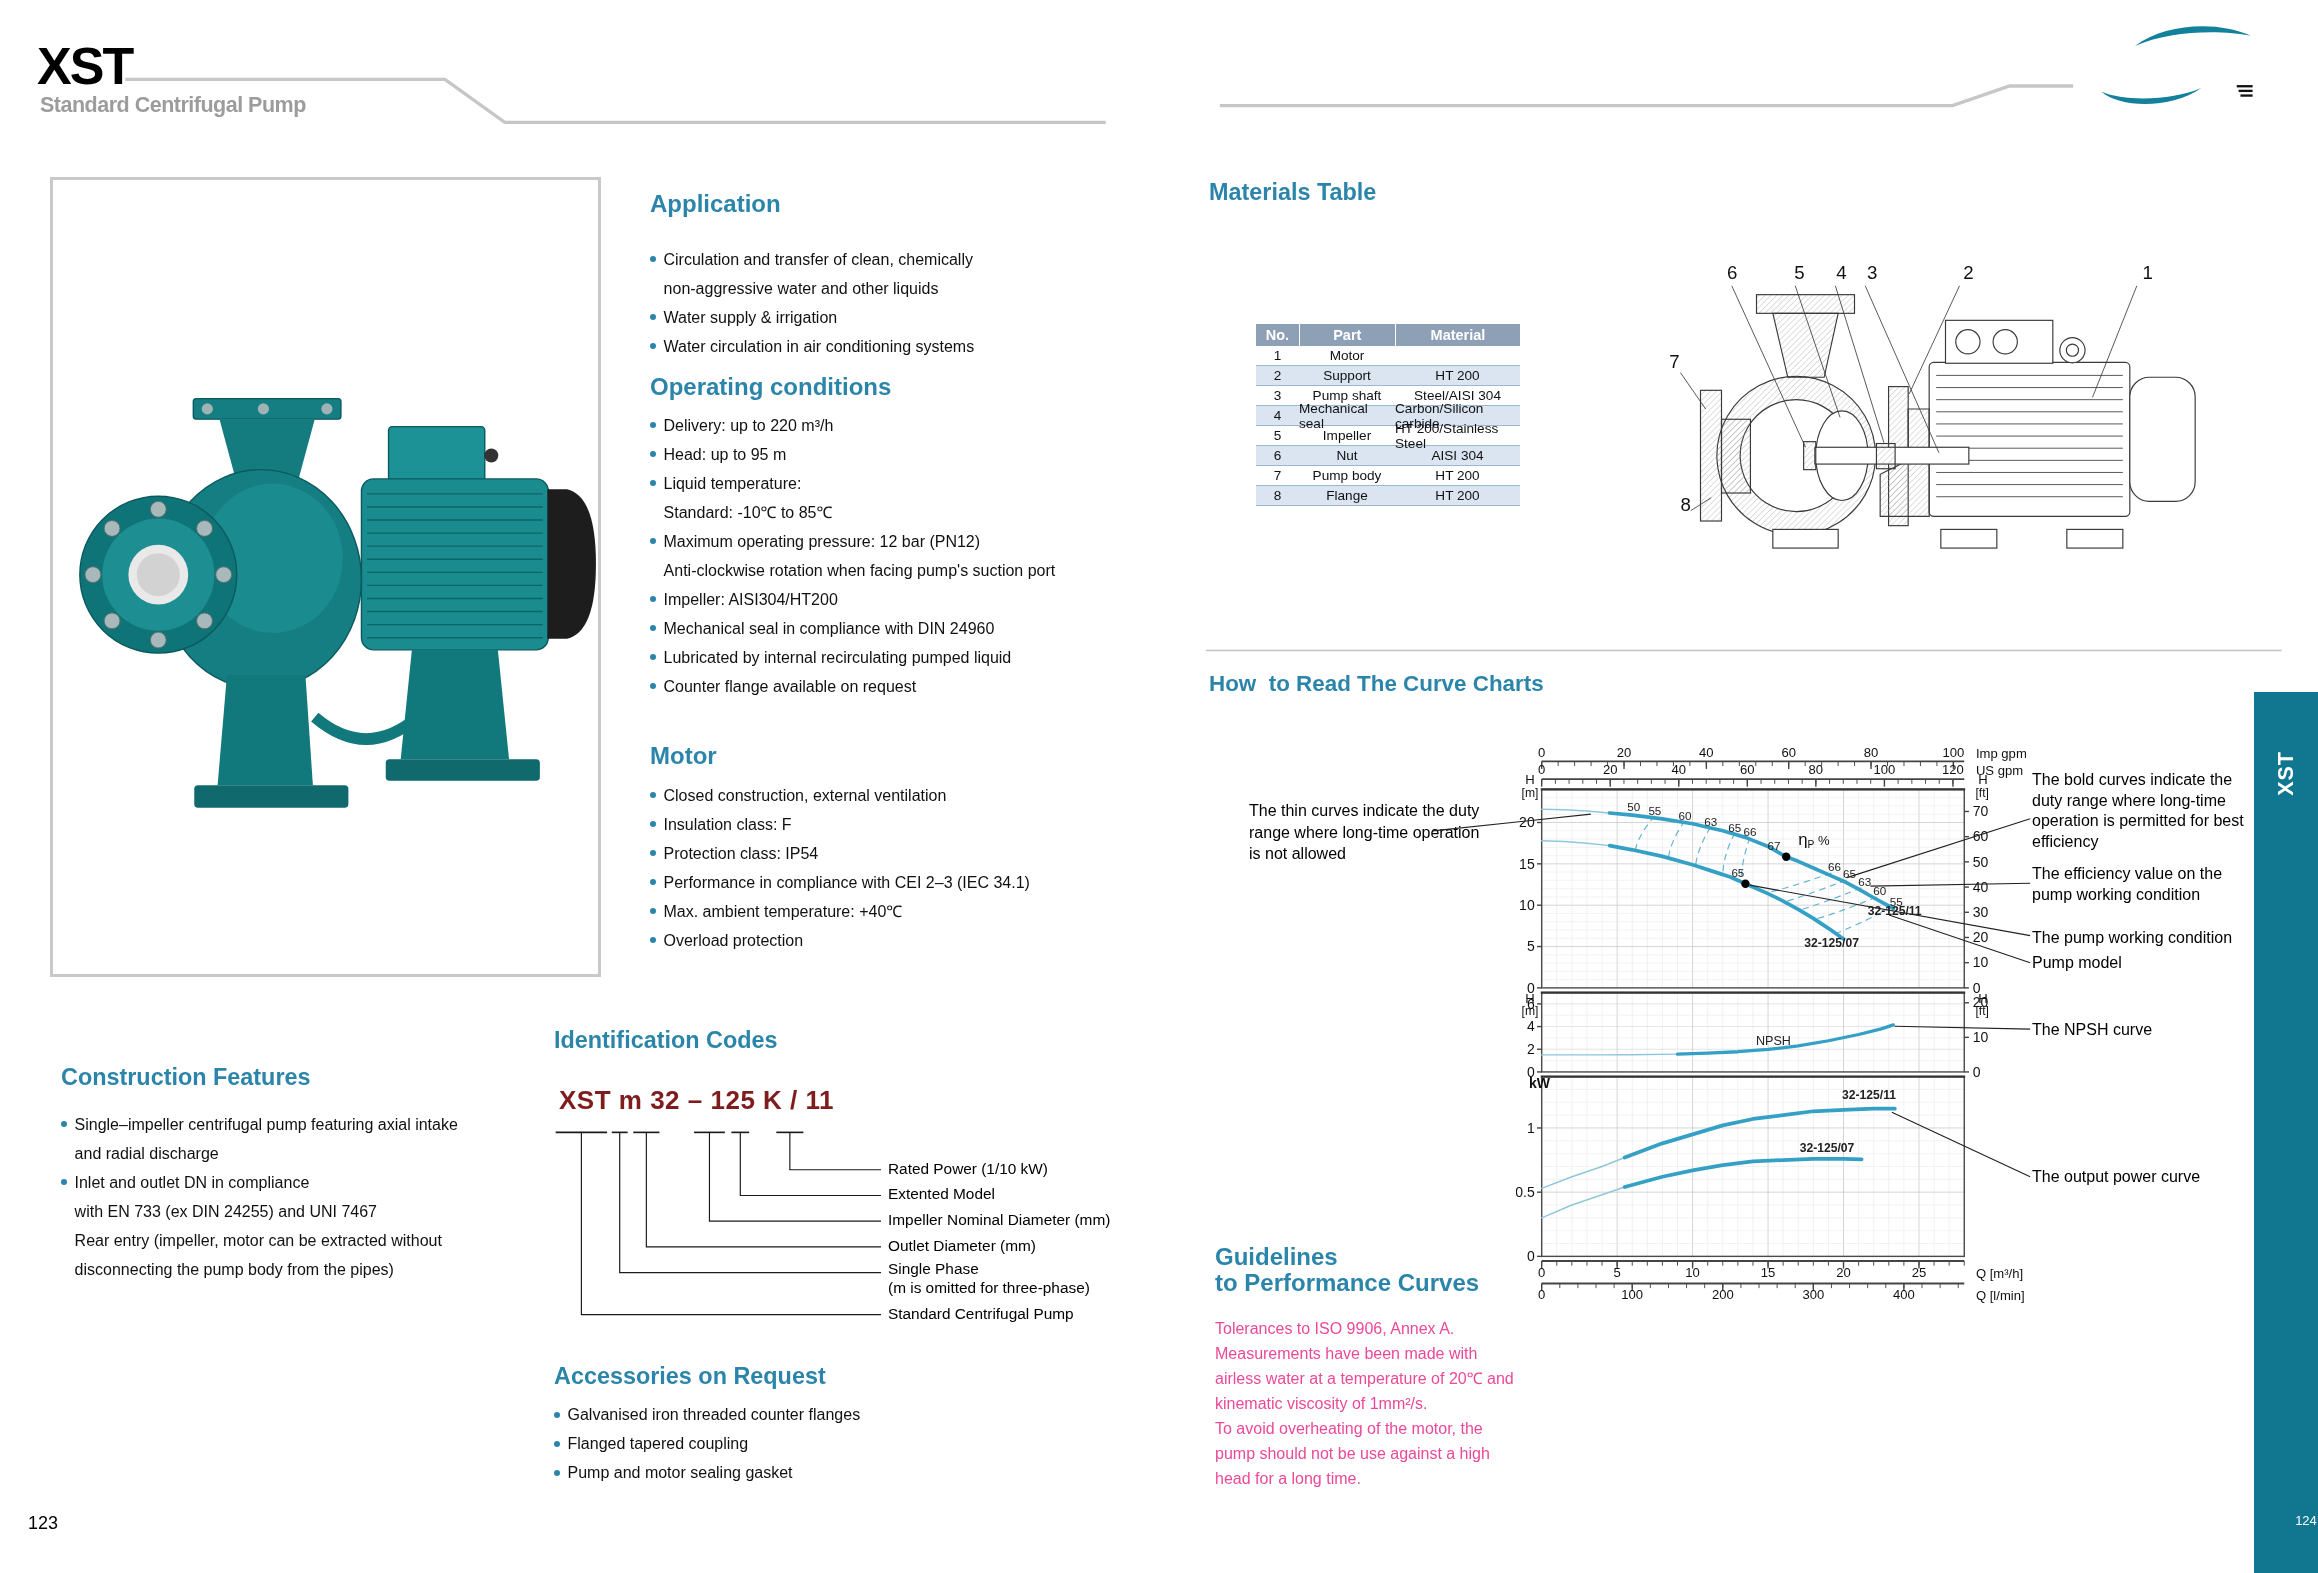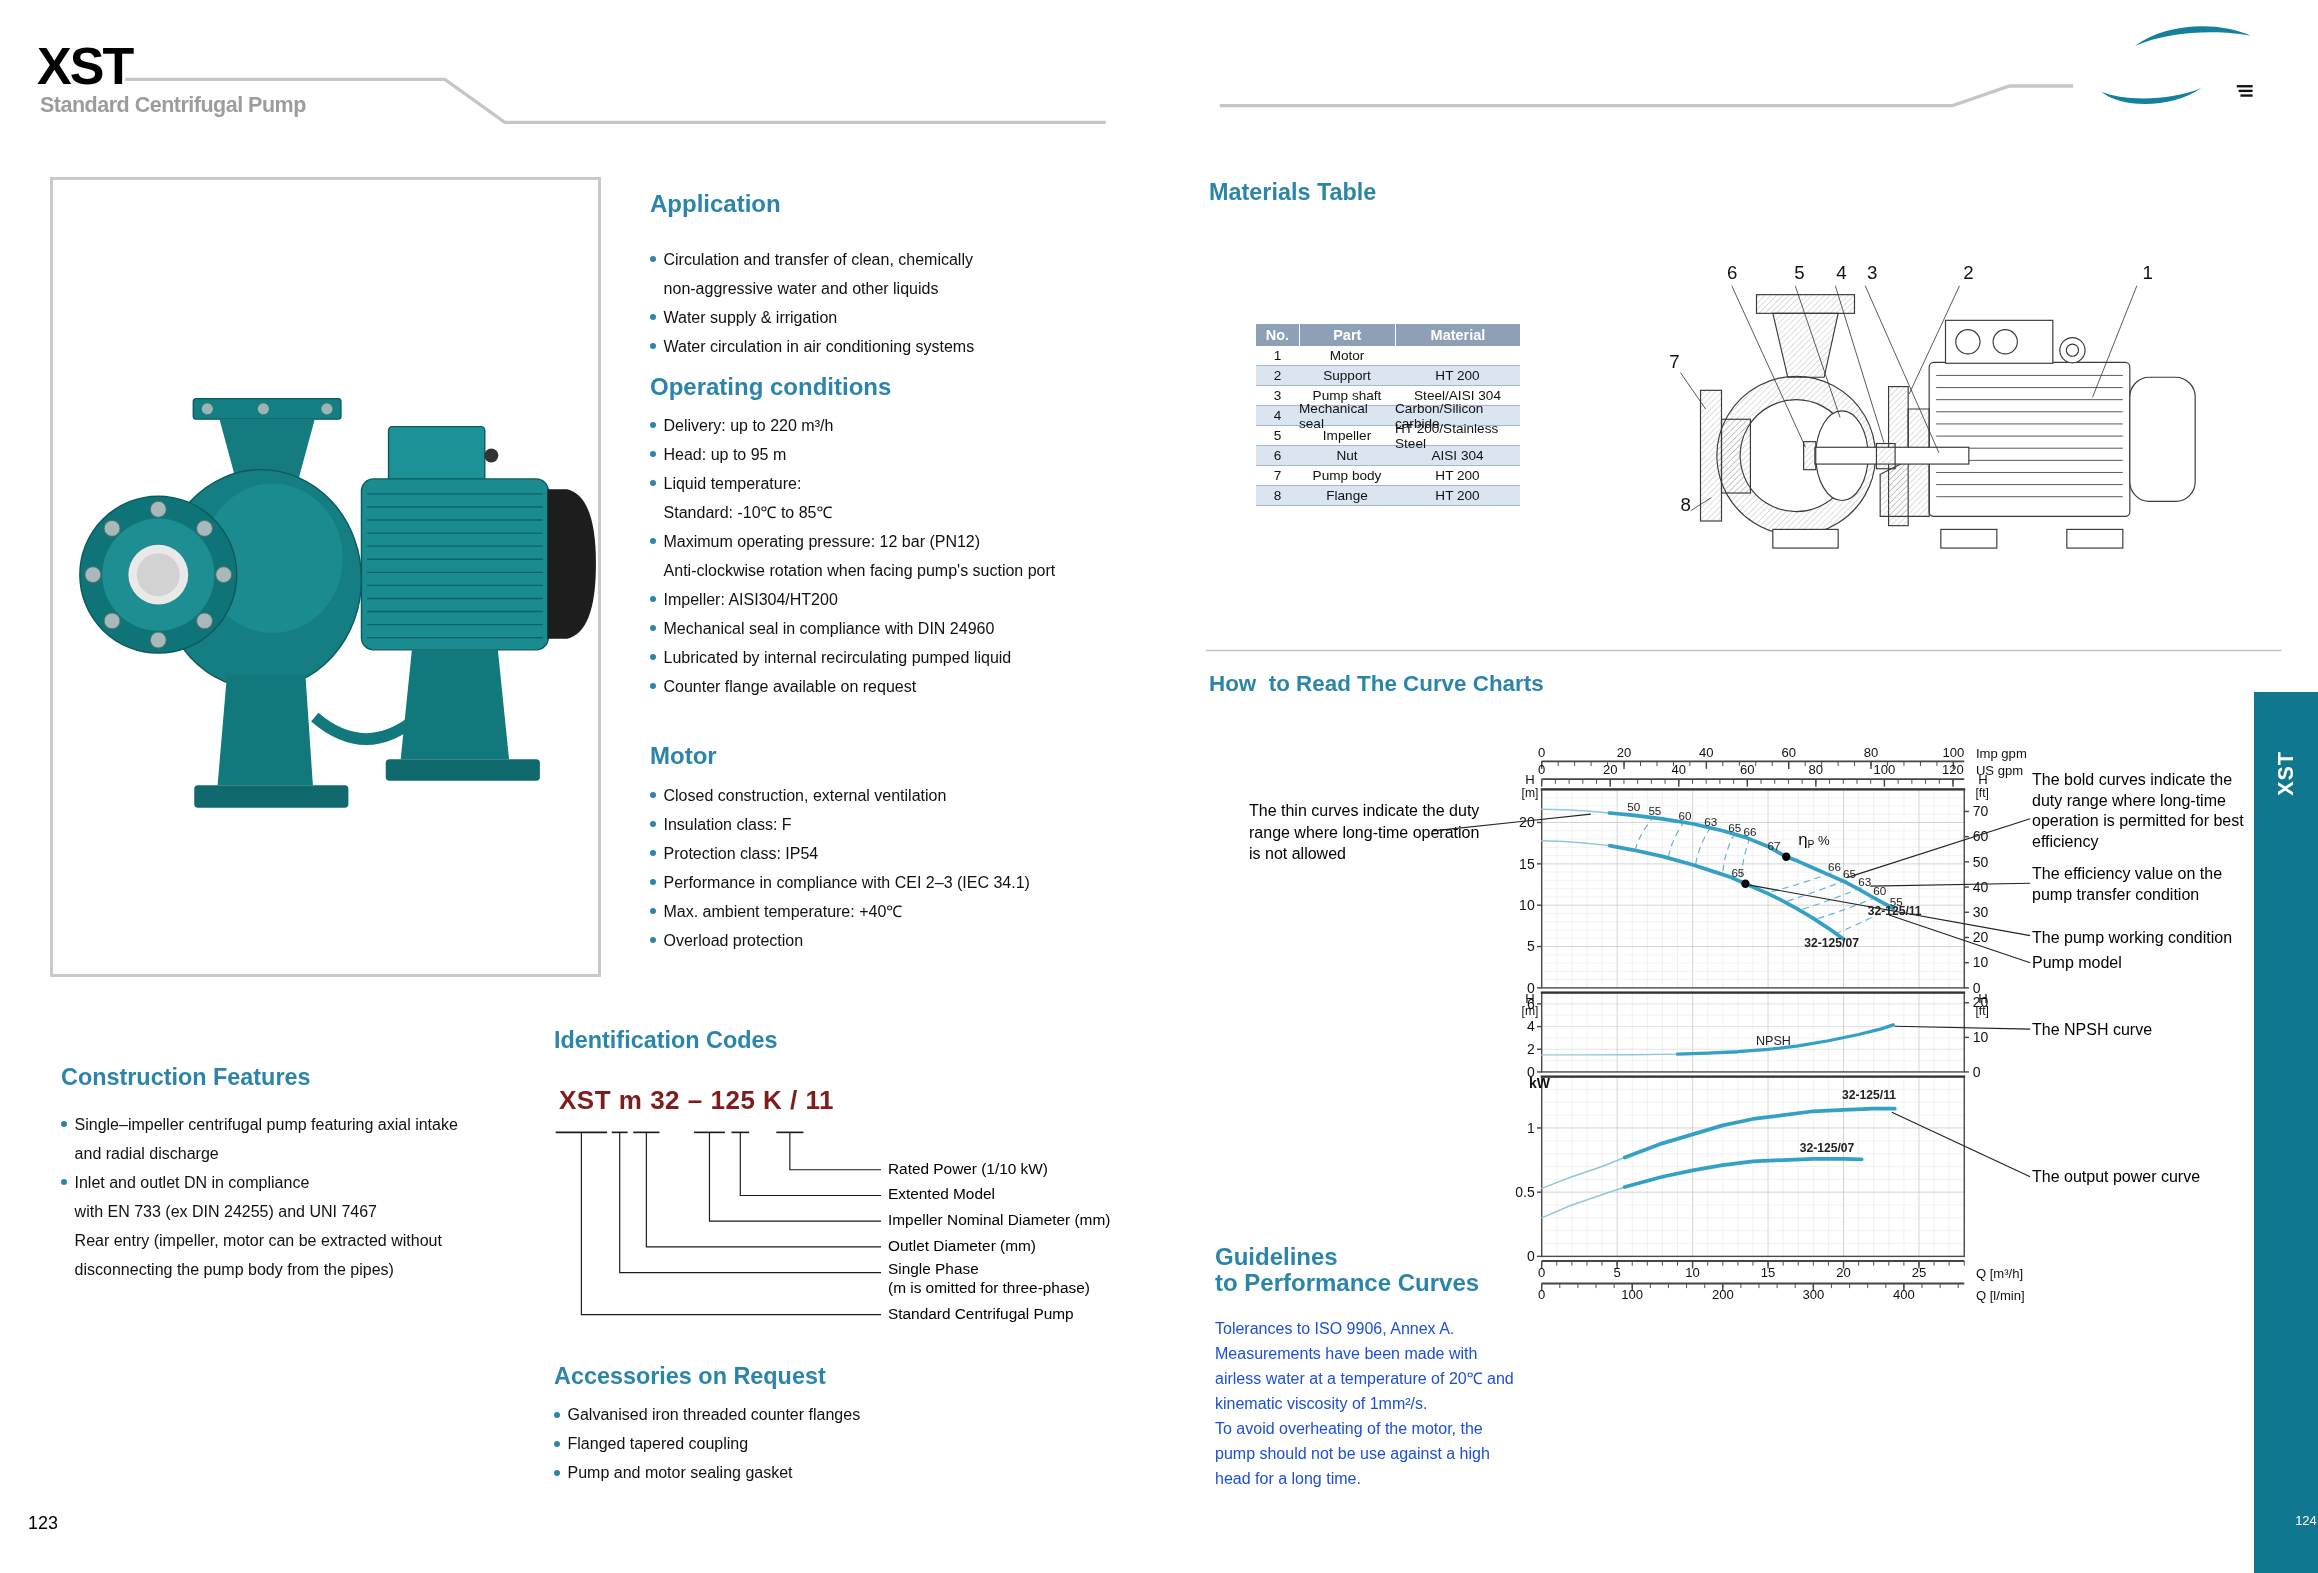--- a/index.html
+++ b/index.html
@@ -18,21 +18,21 @@
   .idlabel{font-size:15.4px;color:#000;line-height:18.7px;white-space:nowrap;}
   .note{font-size:16px;line-height:21px;color:#000;}
   .mat-row{display:flex;align-items:stretch;}
   .mat-cell{display:flex;align-items:center;justify-content:center;font-size:13.6px;}
   .c-no{width:43px;}.c-part{width:96px;}.c-mat{width:125px;}
   .mat-head .mat-cell{background:#8da0b6;color:#fff;font-weight:bold;font-size:14.5px;height:22.4px;
       border-right:1.4px solid #fff;}
   .mat-head .mat-cell:last-child{border-right:none;}
   .mat-body .mat-row{height:19px;border-bottom:1.4px solid #9db8d2;}
   .mat-body .mat-row:nth-child(even){background:#dbe5f1;}
-  .guide-body{font-size:16px;line-height:25px;color:#1d4ed8;}
+  .guide-body{font-size:16px;line-height:25px;color:#ec4899;}
   .tab{background:#11768f;}
   .tab-label{position:absolute;top:69px;left:0;width:64px;text-align:center;color:#fff;
       font-size:21.5px;font-weight:bold;letter-spacing:0.9px;transform:rotate(-90deg);}
   .pageno{font-size:18px;color:#000;}
   .tab-pageno{position:absolute;top:821px;left:0;width:64px;text-align:center;color:#fff;font-size:13px;padding-left:20px;}
   svg text{font-family:"Liberation Sans",sans-serif;}
 </style>
 </head>
 <body>
 
@@ -451,21 +451,21 @@
       <line x1="74" y1="548" x2="118" y2="520" stroke="#3a3a3a" stroke-width="1.8"></line>
     </g>
 </svg>
 
 <div class="abs" style="left:1209px;top:672px;">
   <h2 class="h2" style="font-size:22.4px;white-space:pre;">How  to Read The Curve Charts</h2>
 </div>
 <div class="abs note" id="left-note" style="left:1249px;top:800px;width:308px;line-height:21.5px;"><span>The thin curves indicate the duty</span><br><span>range where long-time operation</span><br><span>is not allowed</span></div>
 <div id="right-notes">
     <div class="abs note" style="left: 2032px; top: 770px; width: 243px; line-height: 20.6px;"><span>The bold curves indicate the</span><br><span>duty range where long-time</span><br><span>operation is permitted for best</span><br><span>efficiency</span></div>
-    <div class="abs note" style="left: 2032px; top: 864px; width: 243px; line-height: 20.6px;"><span>The efficiency value on the</span><br><span>pump transfer condition</span></div>
+    <div class="abs note" style="left: 2032px; top: 864px; width: 243px; line-height: 20.6px;"><span>The efficiency value on the</span><br><span>pump working condition</span></div>
     <div class="abs note" style="left: 2032px; top: 928px; width: 243px; line-height: 20.6px;"><span>The pump working condition</span></div>
     <div class="abs note" style="left: 2032px; top: 953px; width: 243px; line-height: 20.6px;"><span>Pump model</span></div>
     <div class="abs note" style="left: 2032px; top: 1020px; width: 243px; line-height: 20.6px;"><span>The NPSH curve</span></div>
     <div class="abs note" style="left: 2032px; top: 1167px; width: 243px; line-height: 20.6px;"><span>The output power curve</span></div>
   </div>
 
 <svg class="abs" id="curve-chart-svg" style="left:1516px;top:739px;" width="551" height="565" viewBox="0 0 1180 1210">
     <line x1="55" x2="55" y1="108" y2="533" stroke="#c6c6c6" stroke-width="1.6"></line>
     <line x1="87.32" x2="87.32" y1="108" y2="533" stroke="#e0e0e0" stroke-width="1"></line>
     <line x1="119.64" x2="119.64" y1="108" y2="533" stroke="#e0e0e0" stroke-width="1"></line>

